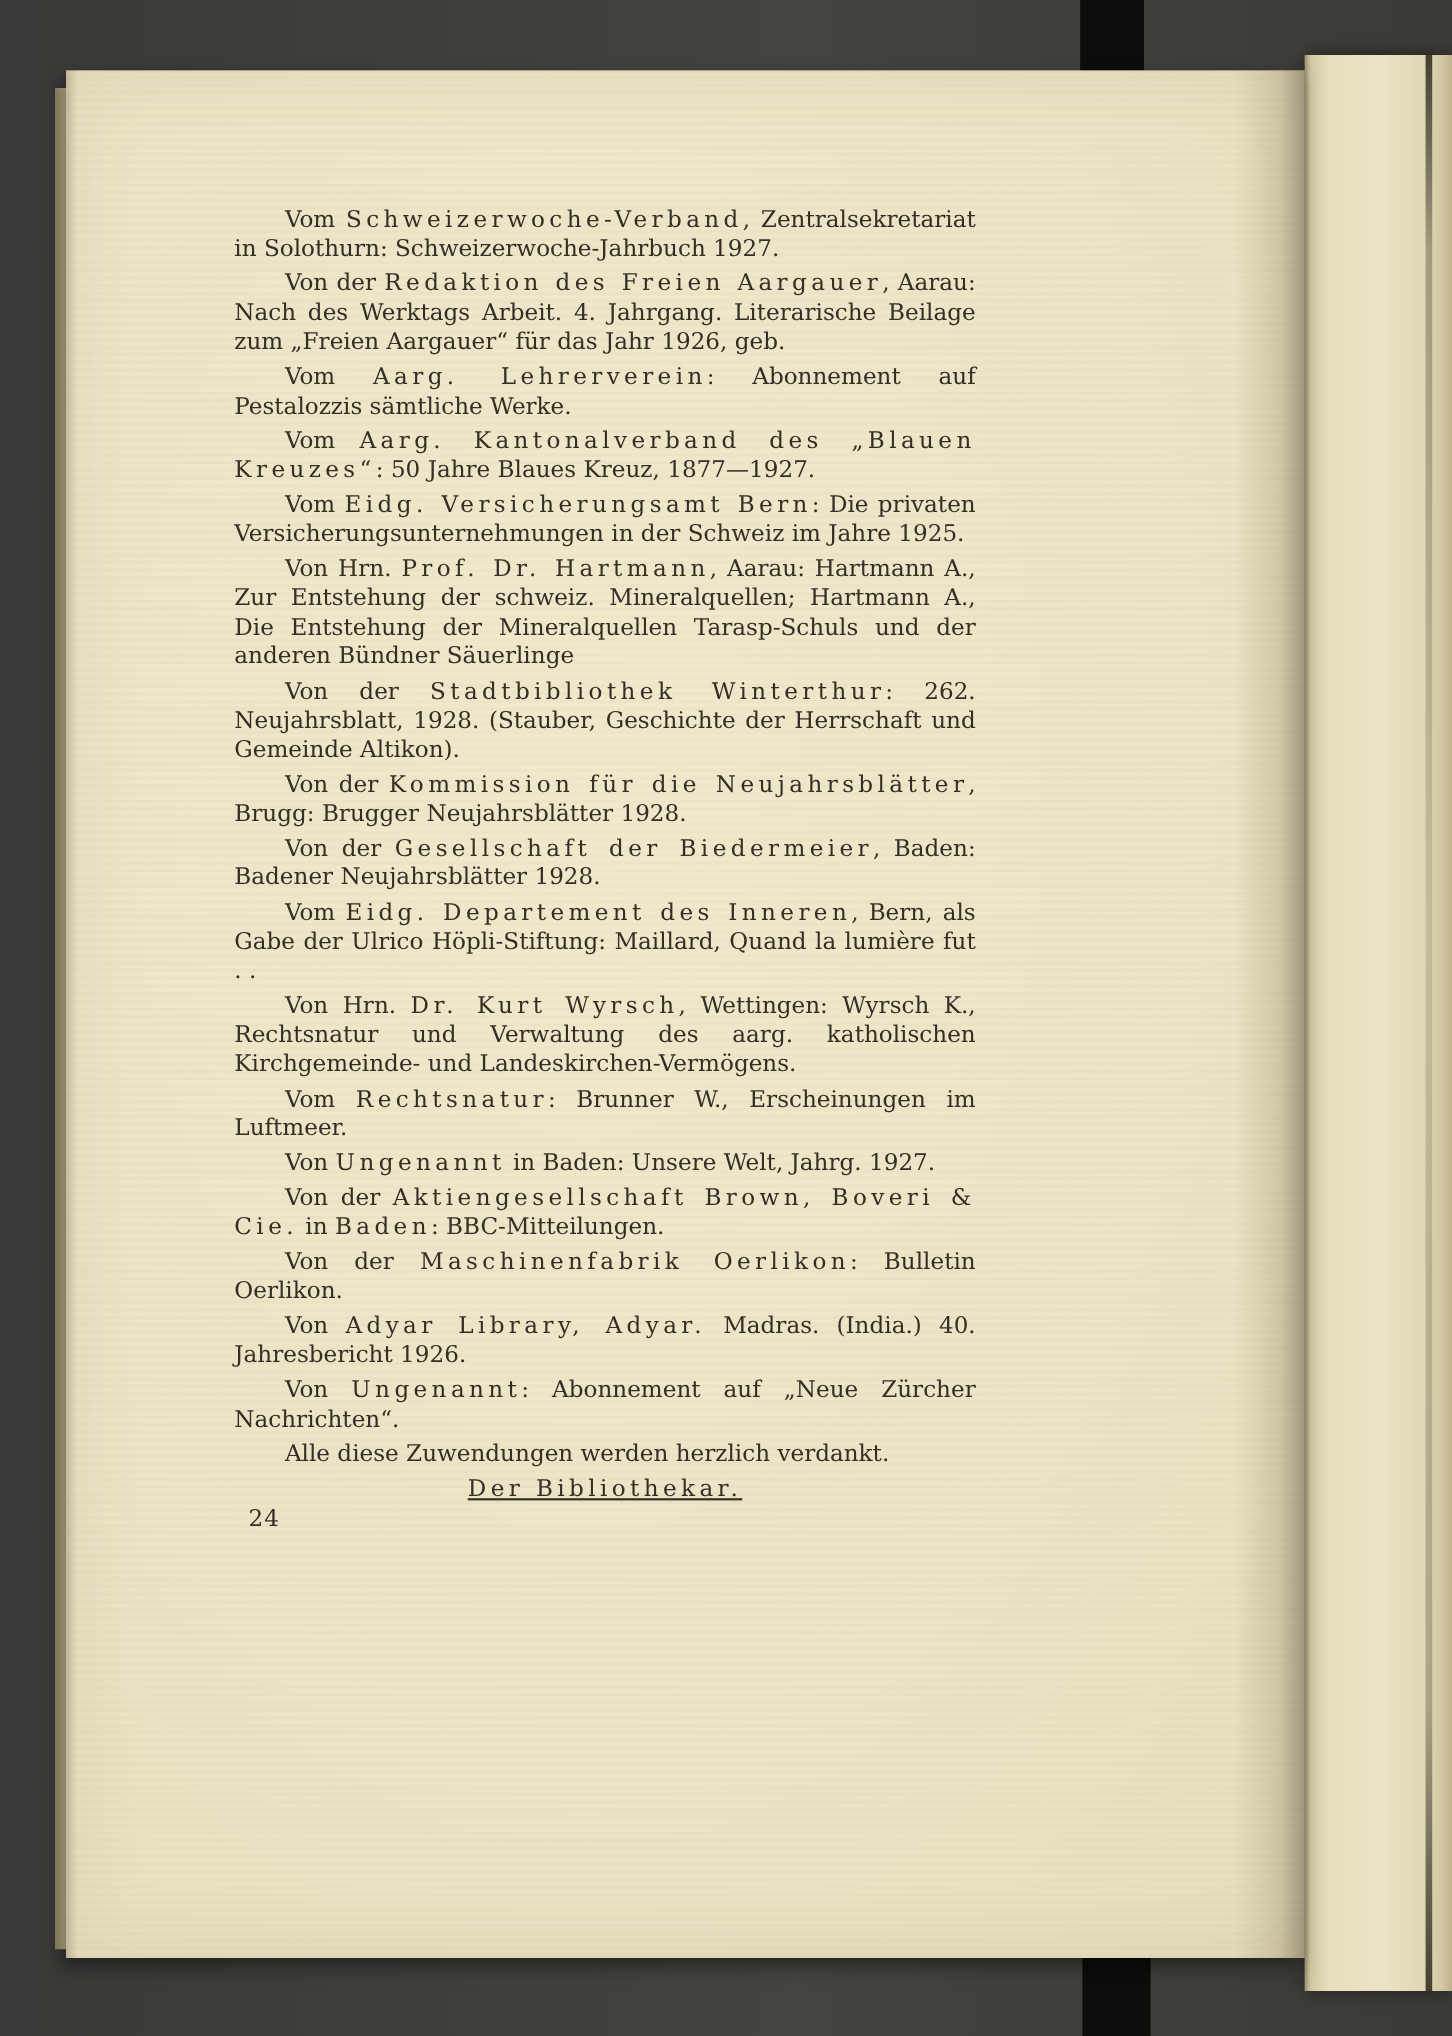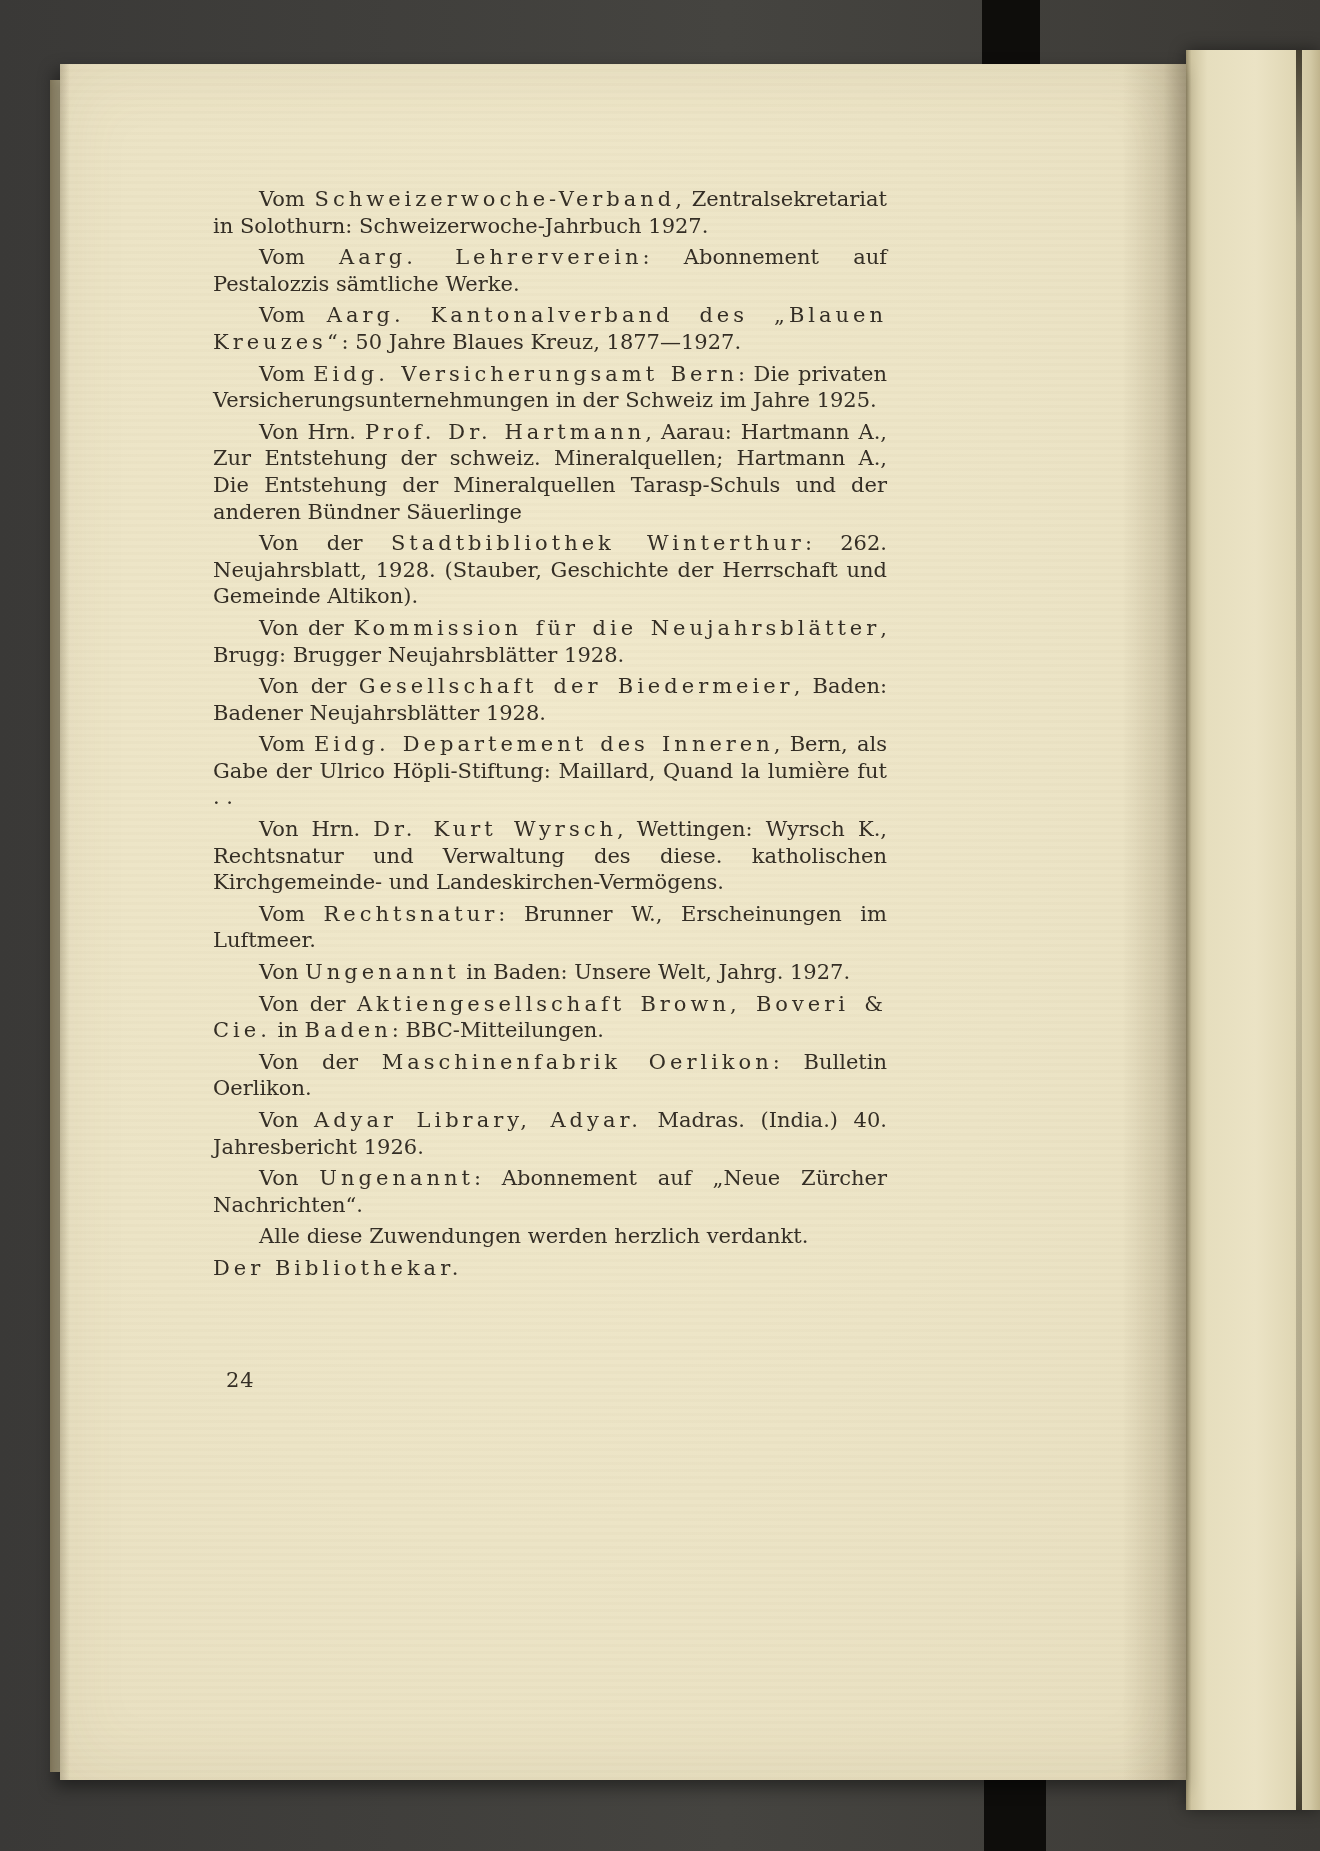--- a/index.html
+++ b/index.html
@@ -47,21 +47,21 @@
   .texture {
     position:absolute; inset:0; pointer-events:none;
     background:repeating-linear-gradient(0deg, rgba(120,100,60,.025) 0 3px, transparent 3px 7px);
   }
   .text-block {
     position:absolute; left:153px; top:122px; width:674px;
     color:#342e25; font-size:21px; line-height:26.6px; text-align:justify;
   }
   .para { text-indent:46px; margin-bottom:5px; }
   .para.noindent { text-indent:0; }
-  .para.align-right { text-align:left; }
+  .para.align-right { text-align:center;text-decoration:underline; }
   .sperr { letter-spacing:.19em; }
   .page-number {
     position:absolute; left:166px; top:1304px;
     color:#342e25; font-size:21px; letter-spacing:.04em;
   }
 </style>
 </head>
 <body>
 
 <div class="scan">
@@ -71,29 +71,30 @@
   <div class="facing-page">
     <div class="facing-line"></div>
   </div>
 
   <div class="under-pages"></div>
 
   <div class="page">
     <div class="texture"></div>
     <div class="text-block">
         <p class="para"><span>Vom </span><span class="sperr">Schweizerwoche-Verband</span><span>, Zentralsekretariat in Solothurn: Schweizerwoche-Jahrbuch 1927.</span></p>
+        <p class="para"><span>Von der </span><span class="sperr">Redaktion des Freien Aargauer</span><span>, Aarau: Nach des Werktags Arbeit. 4. Jahrgang. Literarische Beilage zum „Freien Aargauer“ für das Jahr 1926, geb.</span></p>
         <p class="para"><span>Vom </span><span class="sperr">Aarg. Lehrerverein</span><span>: Abonnement auf Pestalozzis sämtliche Werke.</span></p>
         <p class="para"><span>Vom </span><span class="sperr">Aarg. Kantonalverband des „Blauen Kreuzes“</span><span>: 50 Jahre Blaues Kreuz, 1877—1927.</span></p>
         <p class="para"><span>Vom </span><span class="sperr">Eidg. Versicherungsamt Bern</span><span>: Die privaten Versicherungsunternehmungen in der Schweiz im Jahre 1925.</span></p>
         <p class="para"><span>Von Hrn. </span><span class="sperr">Prof. Dr. Hartmann</span><span>, Aarau: Hartmann A., Zur Entstehung der schweiz. Mineralquellen; Hartmann A., Die Entstehung der Mineralquellen Tarasp-Schuls und der anderen Bündner Säuerlinge</span></p>
         <p class="para"><span>Von der </span><span class="sperr">Stadtbibliothek Winterthur</span><span>: 262. Neujahrsblatt, 1928. (Stauber, Geschichte der Herrschaft und Gemeinde Altikon).</span></p>
         <p class="para"><span>Von der </span><span class="sperr">Kommission für die Neujahrsblätter</span><span>, Brugg: Brugger Neujahrsblätter 1928.</span></p>
         <p class="para"><span>Von der </span><span class="sperr">Gesellschaft der Biedermeier</span><span>, Baden: Badener Neujahrsblätter 1928.</span></p>
         <p class="para"><span>Vom </span><span class="sperr">Eidg. Departement des Inneren</span><span>, Bern, als Gabe der Ulrico Höpli-Stiftung: Maillard, Quand la lumière fut . .</span></p>
-        <p class="para"><span>Von Hrn. </span><span class="sperr">Dr. Kurt Wyrsch</span><span>, Wettingen: Wyrsch K., Rechtsnatur und Verwaltung des diese. katholischen Kirchgemeinde- und Landeskirchen-Vermögens.</span></p>
+        <p class="para"><span>Von Hrn. </span><span class="sperr">Dr. Kurt Wyrsch</span><span>, Wettingen: Wyrsch K., Rechtsnatur und Verwaltung des aarg. katholischen Kirchgemeinde- und Landeskirchen-Vermögens.</span></p>
         <p class="para"><span>Vom </span><span class="sperr">Rechtsnatur</span><span>: Brunner W., Erscheinungen im Luftmeer.</span></p>
         <p class="para"><span>Von </span><span class="sperr">Ungenannt</span><span> in Baden: Unsere Welt, Jahrg. 1927.</span></p>
         <p class="para"><span>Von der </span><span class="sperr">Aktiengesellschaft Brown, Boveri &amp; Cie.</span><span> in </span><span class="sperr">Baden</span><span>: BBC-Mitteilungen.</span></p>
         <p class="para"><span>Von der </span><span class="sperr">Maschinenfabrik Oerlikon</span><span>: Bulletin Oerlikon.</span></p>
         <p class="para"><span>Von </span><span class="sperr">Adyar Library, Adyar.</span><span> Madras. (India.) 40. Jahresbericht 1926.</span></p>
         <p class="para"><span>Von </span><span class="sperr">Ungenannt</span><span>: Abonnement auf „Neue Zürcher Nachrichten“.</span></p>
         <p class="para"><span>Alle diese Zuwendungen werden herzlich verdankt.</span></p>
         <p class="para align-right noindent"><span class="sperr">Der Bibliothekar.</span></p>
       </div>
     <div class="page-number">24</div>

